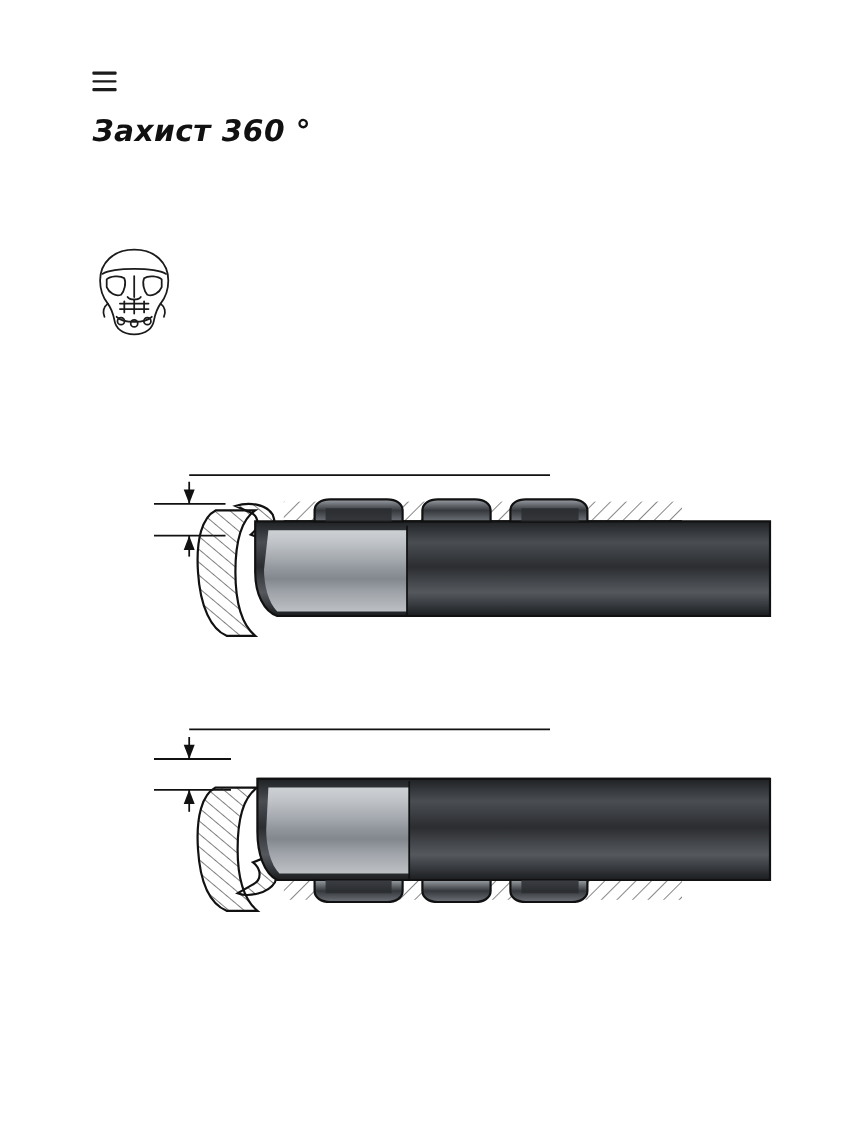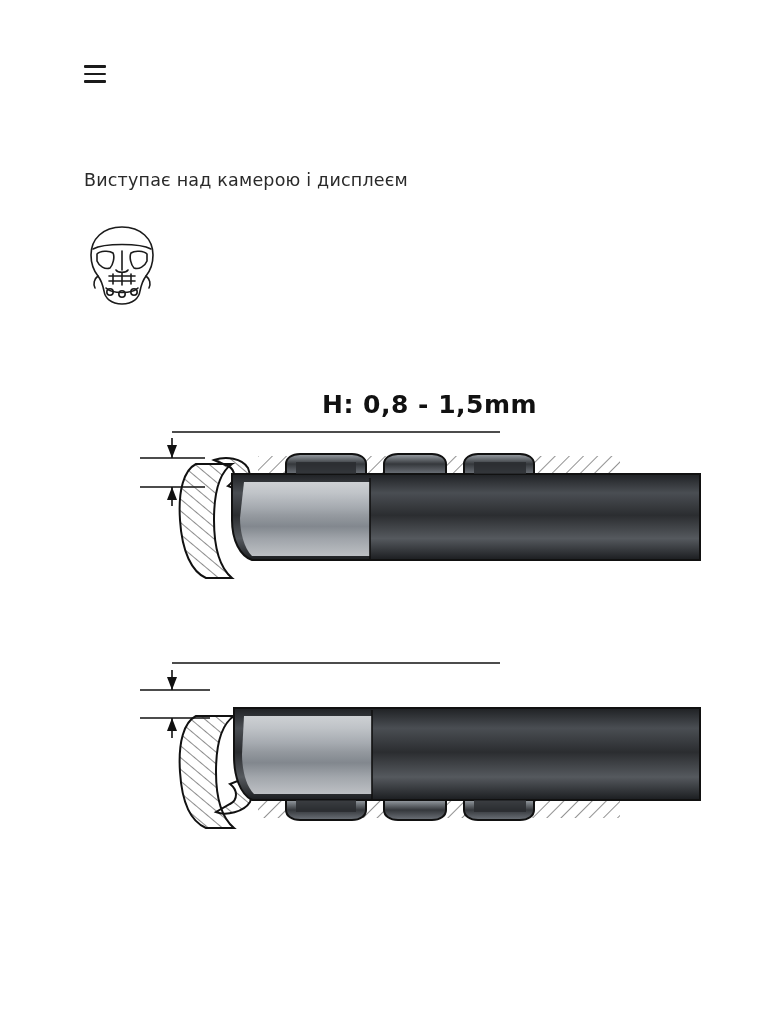--- a/index.html
+++ b/index.html
@@ -97,21 +97,21 @@
 <body>
 
 <div class="page">
 
   <div class="menu-btn">
     <span></span>
     <span></span>
     <span></span>
   </div>
 
-  <div class="subtitle">Виступає над камерою і дисплеєм</div>
+  <div class="title">Захист 360 °</div>
 
   <div class="trooper">
     <svg width="80" height="84" viewBox="0 0 80 84" fill="none" xmlns="http://www.w3.org/2000/svg">
       <g stroke="#1b1b1b" stroke-width="1.6" fill="none" stroke-linecap="round" stroke-linejoin="round">
 
         <path d="M40 3 C21 3 9 15 9 31 C9 40 12 47 16 52 C19 56 21 62 22 67 C23 74 29 80 40 80 C51 80 57 74 58 67 C59 62 61 56 64 52 C68 47 71 40 71 31 C71 15 59 3 40 3 Z"></path>
 
         <path d="M11 25 C22 19 58 19 69 25"></path>
 
         <path d="M15 30 C18 27 27 26 31 29 C33 33 31 41 28 44 C23 46 17 42 15 37 Z"></path>
@@ -133,21 +133,20 @@
         <circle cx="52" cy="68" r="3.2"></circle>
 
         <path d="M16 52 C12 55 11 60 13 64"></path>
         <path d="M64 52 C68 55 69 60 67 64"></path>
       </g>
     </svg>
   </div>
 
   <div class="diagram">
 
-    <div class="dim-label one">H: 0,8 - 1,5mm</div>
 
     <svg width="768" height="520" viewBox="0 0 768 520" xmlns="http://www.w3.org/2000/svg">
       <defs>
 
         <pattern id="hatch" width="10" height="10" patternTransform="rotate(45)" patternUnits="userSpaceOnUse">
           <line x1="0" y1="0" x2="0" y2="10" stroke="#2b2b2b" stroke-width="1.1"></line>
         </pattern>
         <pattern id="hatch2" width="9" height="9" patternTransform="rotate(-50)" patternUnits="userSpaceOnUse">
           <line x1="0" y1="0" x2="0" y2="9" stroke="#2b2b2b" stroke-width="1.1"></line>
         </pattern>

